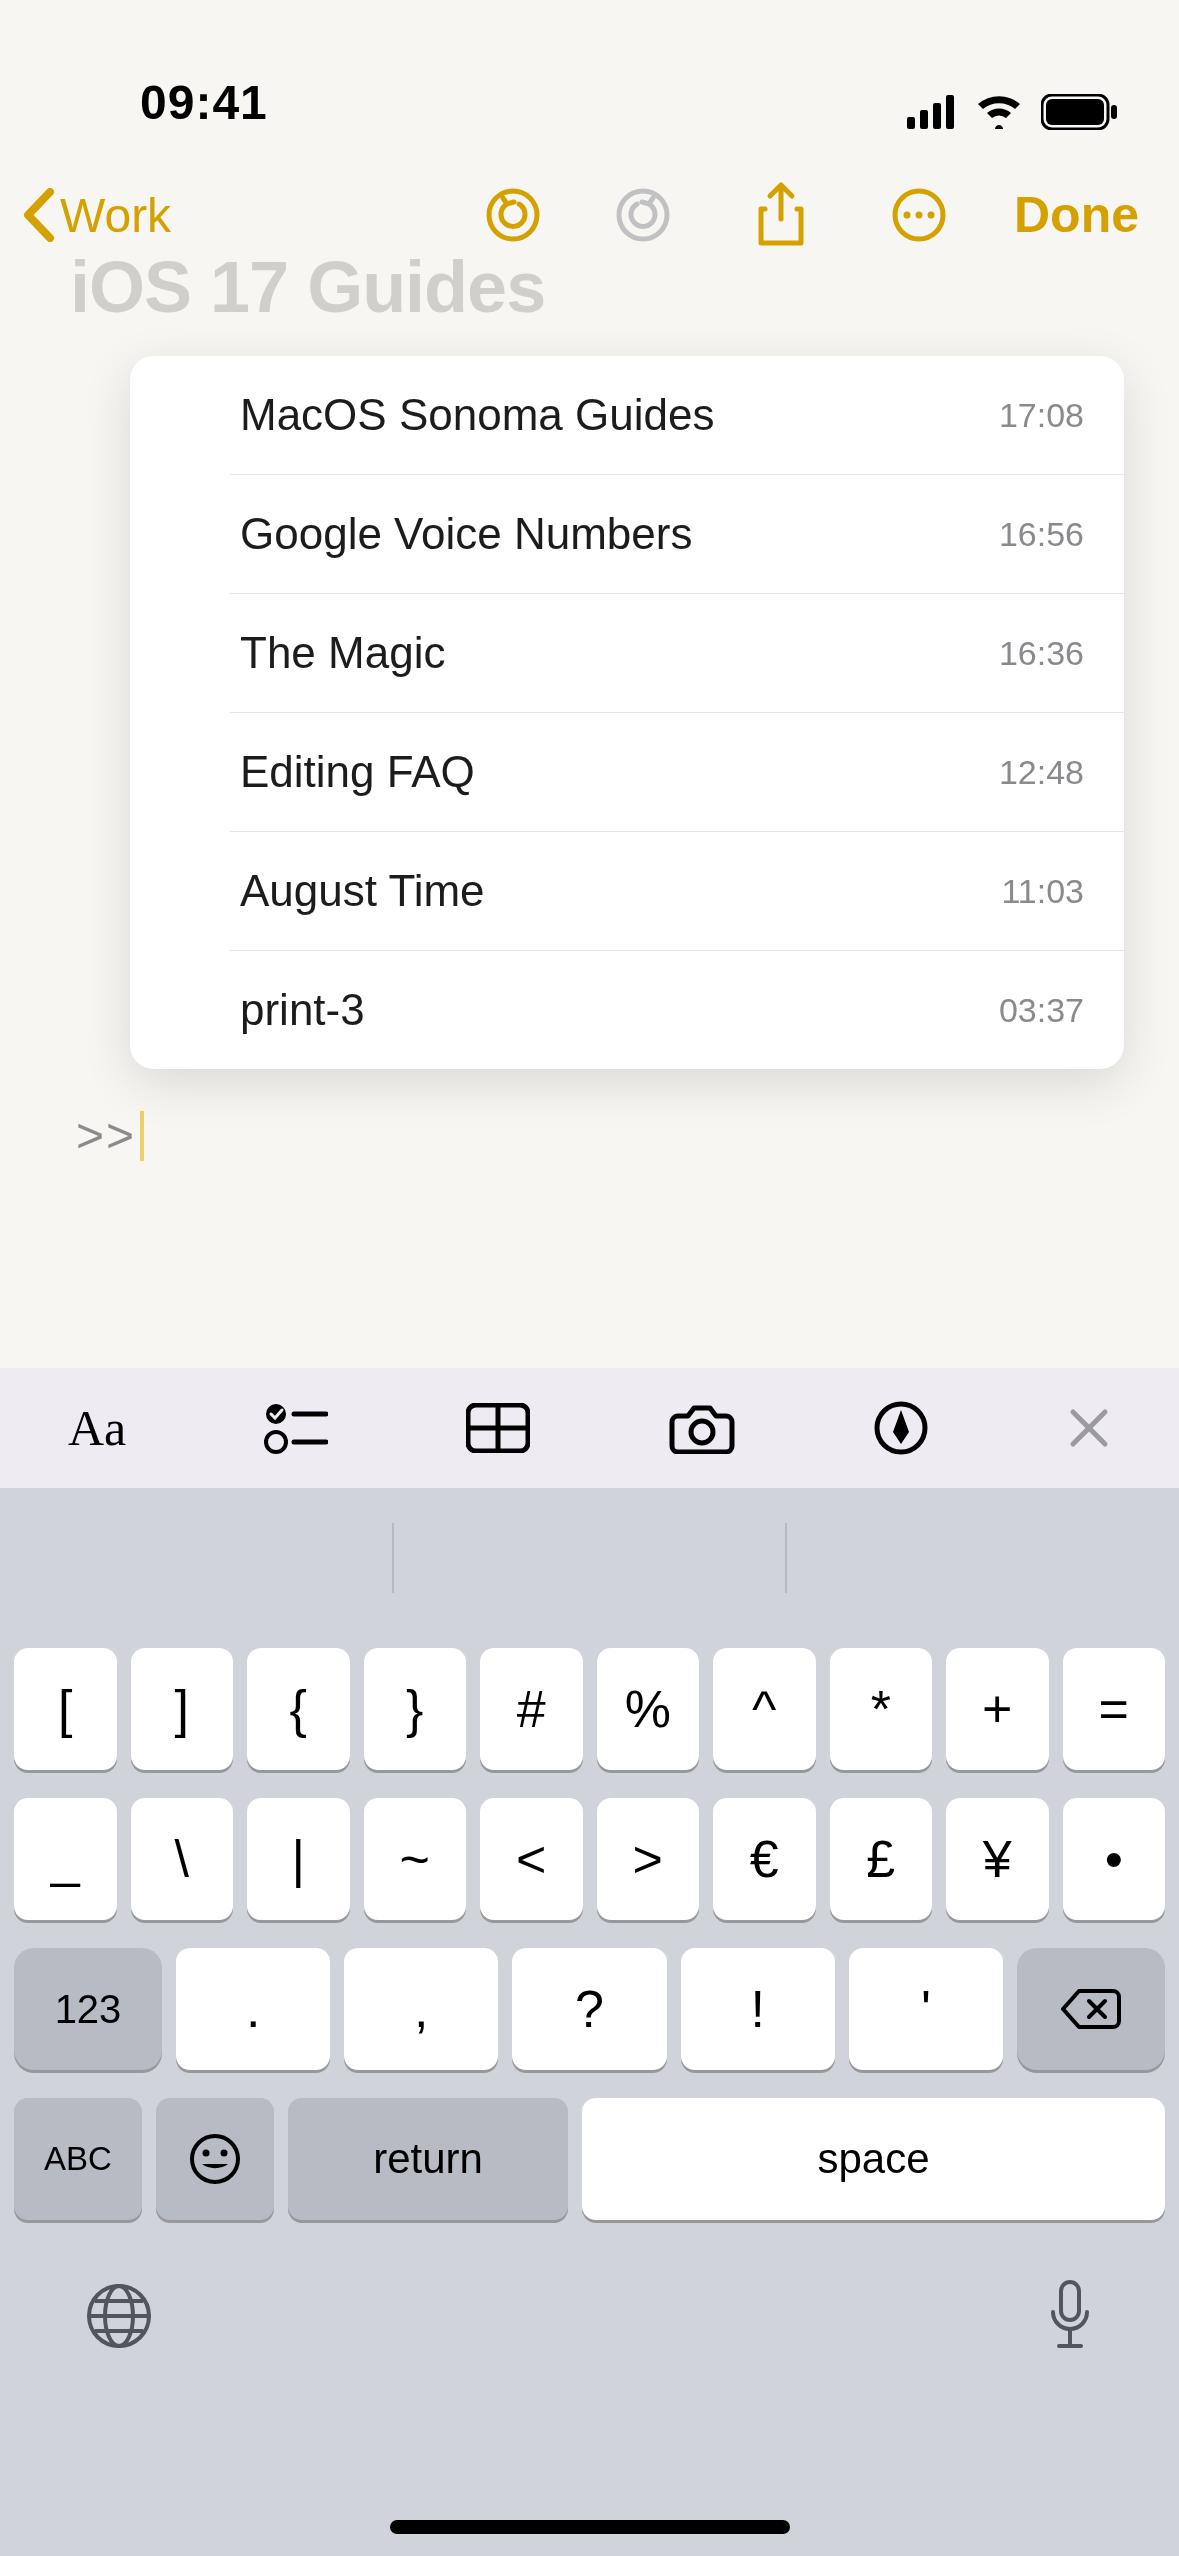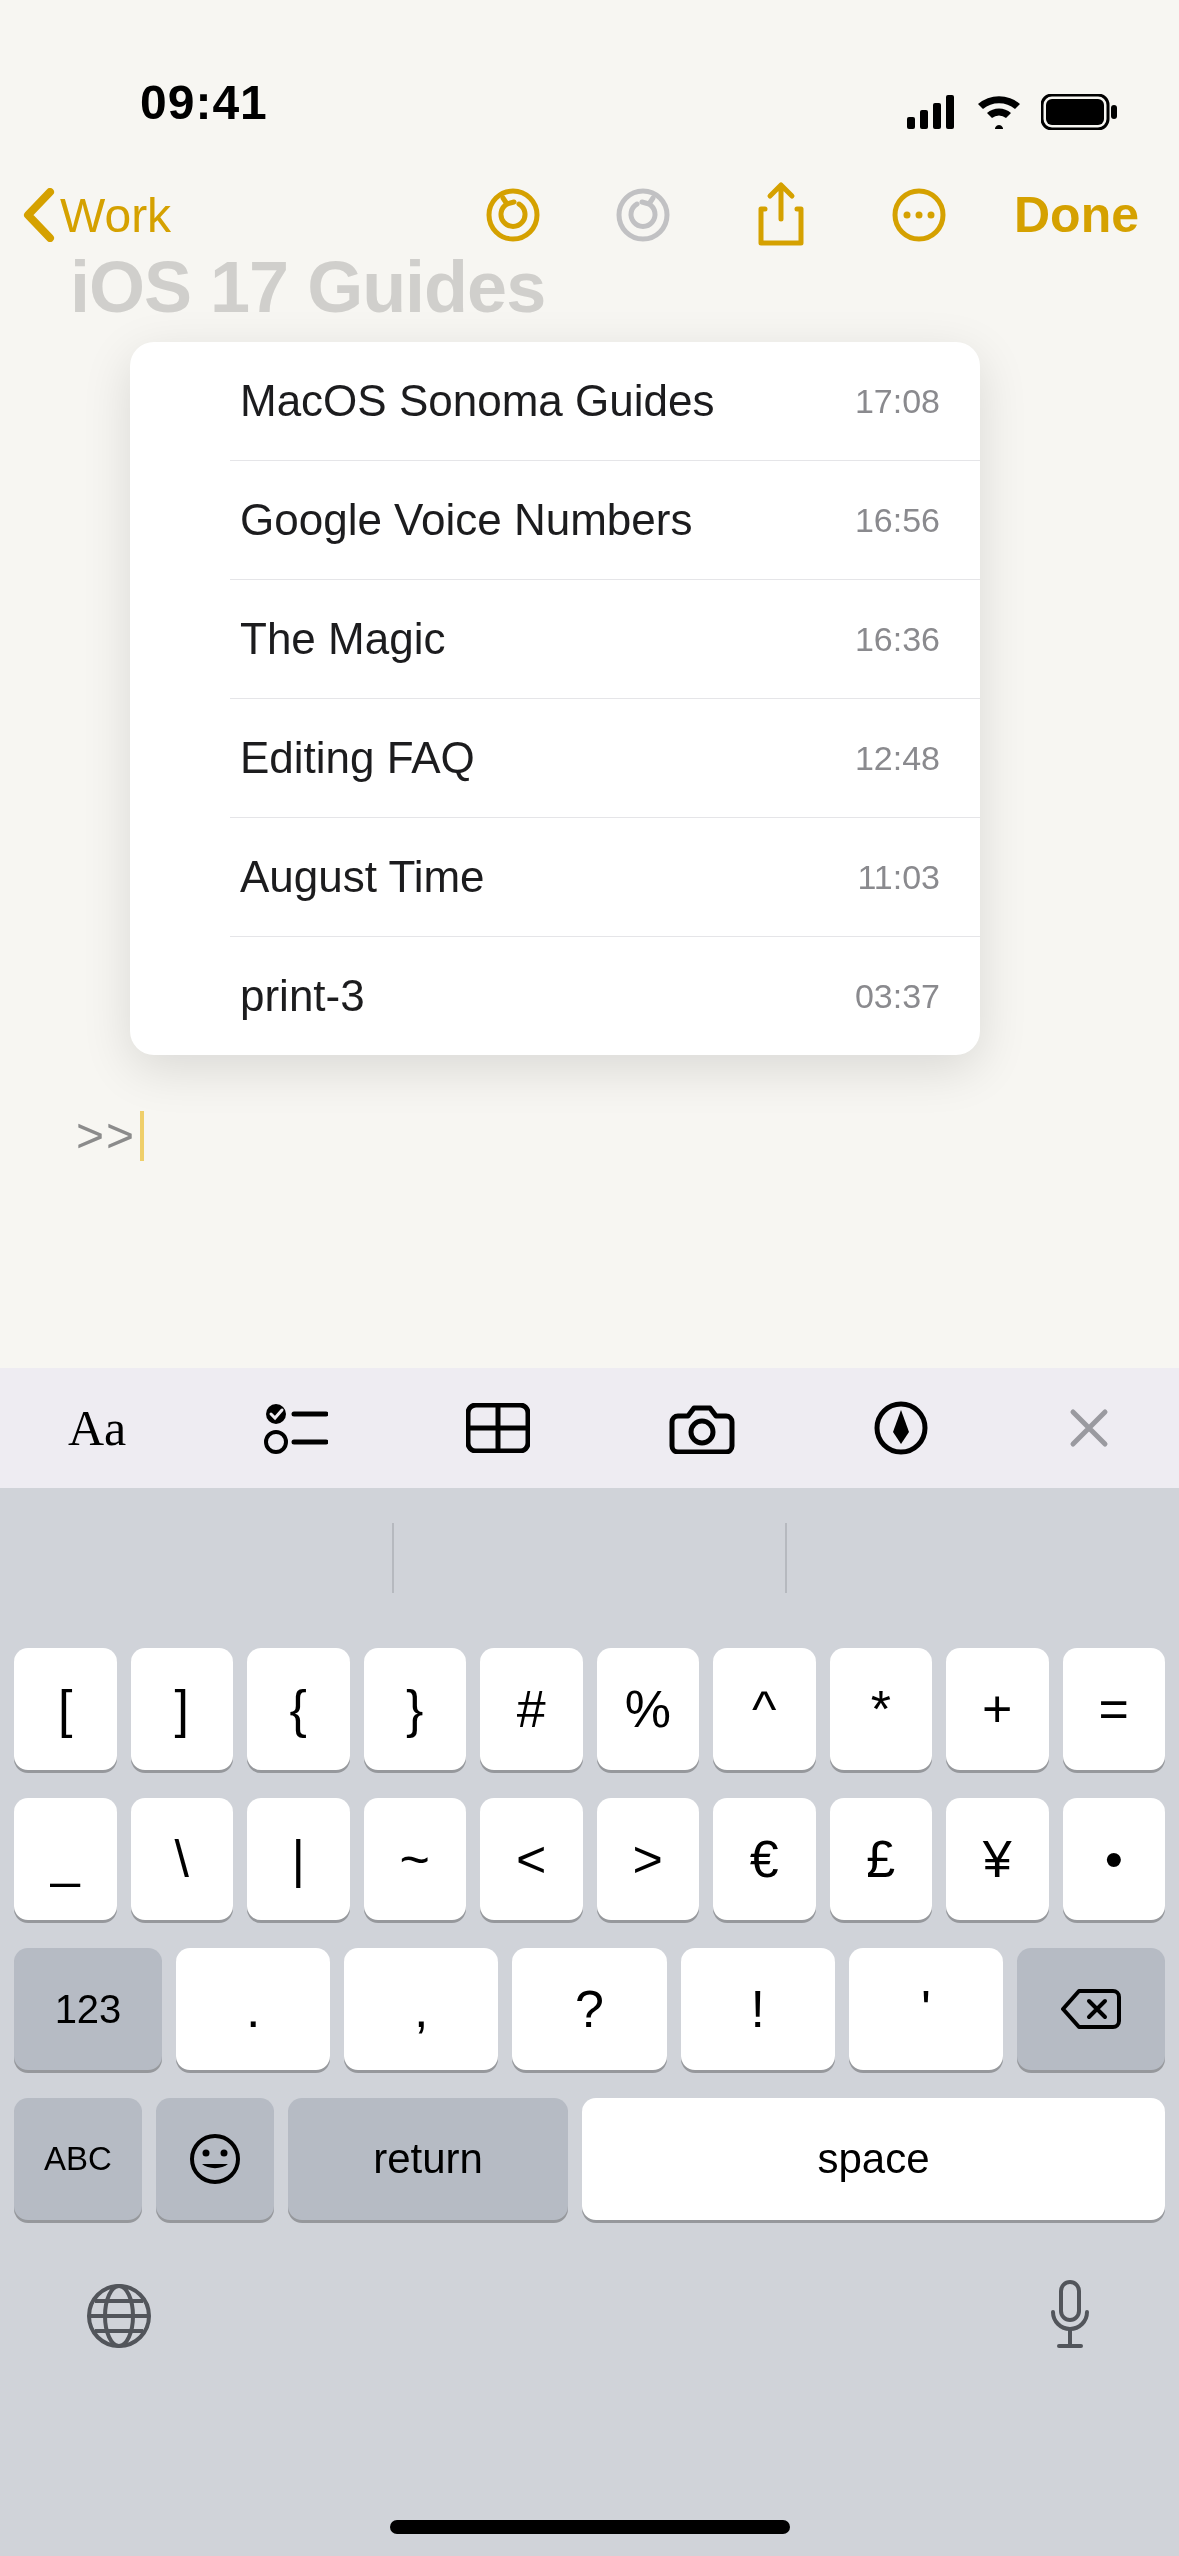--- a/index.html
+++ b/index.html
@@ -21,21 +21,21 @@
   .done-btn { color: #d5a100; font-size: 50px; font-weight: 600; margin-left: 30px; }
 
   
   .ghost-title { position: absolute; top: 246px; left: 70px; font-size: 72px; font-weight: 700; color: #b2b1ae; letter-spacing: -1px; opacity: 0.55; }
 
   
   .note-line { position: absolute; top: 1108px; left: 76px; font-size: 48px; color: #8b8b8b; letter-spacing: 2px; display:flex; align-items:center;}
   .note-line .caret { width:4px; height:50px; background:#efcf6a; display:inline-block; margin-left:4px;}
 
   
-  .popup { position: absolute; top: 342px; left: 130px; width: 850px; background: #fff; border-radius: 24px; box-shadow: 0 14px 50px rgba(0,0,0,0.12); overflow: hidden; }
+  .popup { position: absolute; top: 356px; left: 130px; width: 994px; background: #fff; border-radius: 24px; box-shadow: 0 14px 50px rgba(0,0,0,0.12); overflow: hidden; }
   .popup-row { display: flex; align-items: center; justify-content: space-between; padding: 34px 40px 34px 110px; font-size: 44px; }
   .popup-row .title { color: #1c1c1e; font-weight: 400; }
   .popup-row .time { color: #8a8a8e; font-size: 34px; }
   .popup-sep { border: none; border-top: 1px solid #e5e5e8; margin-left: 100px; }
 
   
   .kb-toolbar { position: absolute; top: 1368px; left: 0; right: 0; height: 120px; background: #eeecf2; display: flex; align-items: center; justify-content: space-between; padding: 0 68px; }
   .kb-toolbar .tb-icon { display:flex; align-items:center; justify-content:center; }
 
   
@@ -45,21 +45,21 @@
 
   
   .keyboard { position:absolute; top:1628px; left:0; right:0; bottom:0; background:#d0d3d9; padding: 20px 14px 0 14px; }
   .krow { display:flex; gap:14px; margin-bottom:28px; }
   .key { background:#fff; border-radius:14px; box-shadow: 0 3px 0 rgba(0,0,0,0.28); height:122px; display:flex; align-items:center; justify-content:center; font-size:52px; color:#000; }
   .key.mod { background:#b6bbc4; }
   .key.space { font-size:42px; }
   .key.return { background:#b6bbc4; font-size:42px; }
   .krow.r1 .key, .krow.r2 .key { flex:1; }
   .krow.r3 { }
-  .krow.r3 .kmod { width:148px; }
+  .krow.r3 .kmod { width:148px;border-radius:20px; }
   .krow.r3 .key.norm { flex:1; }
   .krow.r4 .abc { width:128px; }
   .krow.r4 .emoji { width:118px; }
   .krow.r4 .space { flex:1; }
   .krow.r4 .return { width:280px; }
 
   .kb-bottom { display:flex; justify-content:space-between; align-items:center; padding:30px 70px 0 70px; }
   .home-ind { position:absolute; bottom:22px; left:50%; transform:translateX(-50%); width:400px; height:14px; background:#000; border-radius:20px; }
 </style>
 </head>

